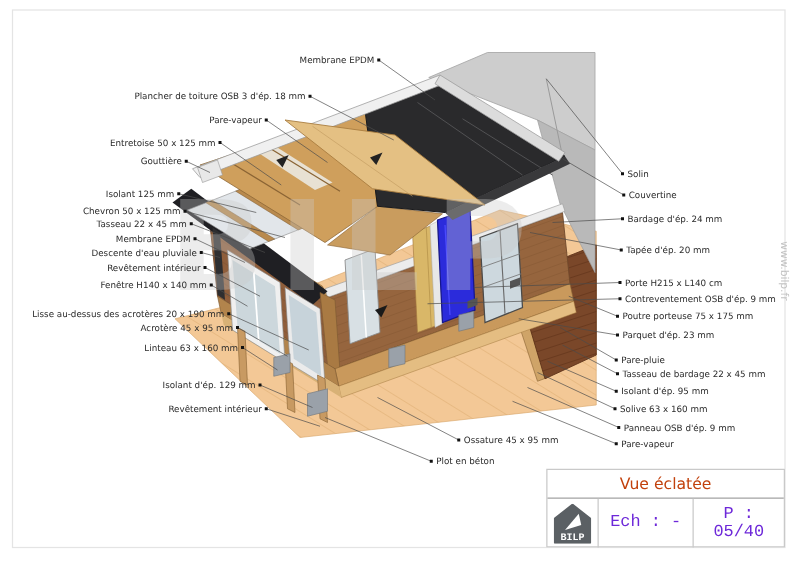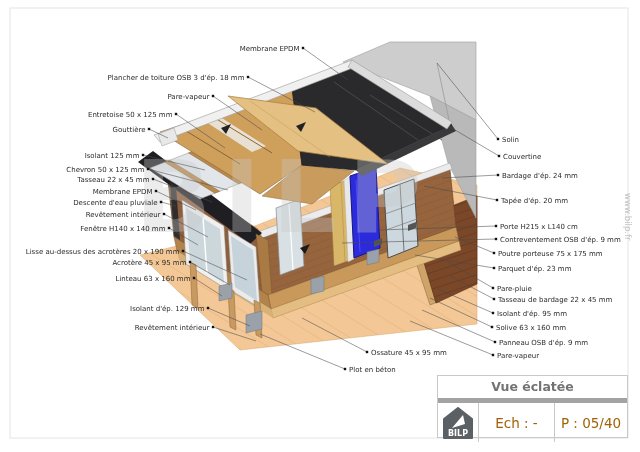--- a/index.html
+++ b/index.html
@@ -4,25 +4,25 @@
 <style>
   html,body{margin:0;padding:0;background:#fff;}
   .page{position:relative;width:640px;height:452px;background:#fff;overflow:hidden;
         font-family:"DejaVu Sans","Liberation Sans",sans-serif;}
   .page svg.scene{position:absolute;left:0;top:0;}
   .lbl{font-size:7px;fill:#2b2b2b;font-family:"DejaVu Sans","Liberation Sans",sans-serif;}
   .leader{stroke:#4a4a4a;stroke-width:0.55;}
   .dot{fill:#111;}
   .titleblock{position:absolute;left:437px;top:375px;width:191px;height:63px;
               background:#fff;border:1px solid #c9c9c9;box-sizing:border-box;z-index:5;}
-  .tb-title{height:22px;line-height:22px;text-align:center;font-weight:bold;
-            font-size:12.5px;color:#737373;border-bottom:5px solid #a3a3a3;}
+  .tb-title{height:22px;line-height:22px;text-align:center;font-weight:normal;
+            font-size:12.5px;color:#c2410c;border-bottom:1px solid #a3a3a3;}
   .tb-row{display:flex;height:39px;}
   .tb-cell{display:flex;align-items:center;justify-content:center;
-           font-size:13.5px;color:#a16207;box-sizing:border-box;}
+           font-size:13.5px;color:#6d28d9;box-sizing:border-box;font-family:Liberation Mono, monospace;}
   .tb-logo{width:41px;border-right:1px solid #c9c9c9;}
   .tb-scale{width:76px;border-right:1px solid #c9c9c9;}
   .tb-page{flex:1;text-align:center;}
 </style>
 </head>
 <body>
 
 <div class="page">
 
 <svg class="scene" width="640" height="452" viewBox="0 0 640 452">

